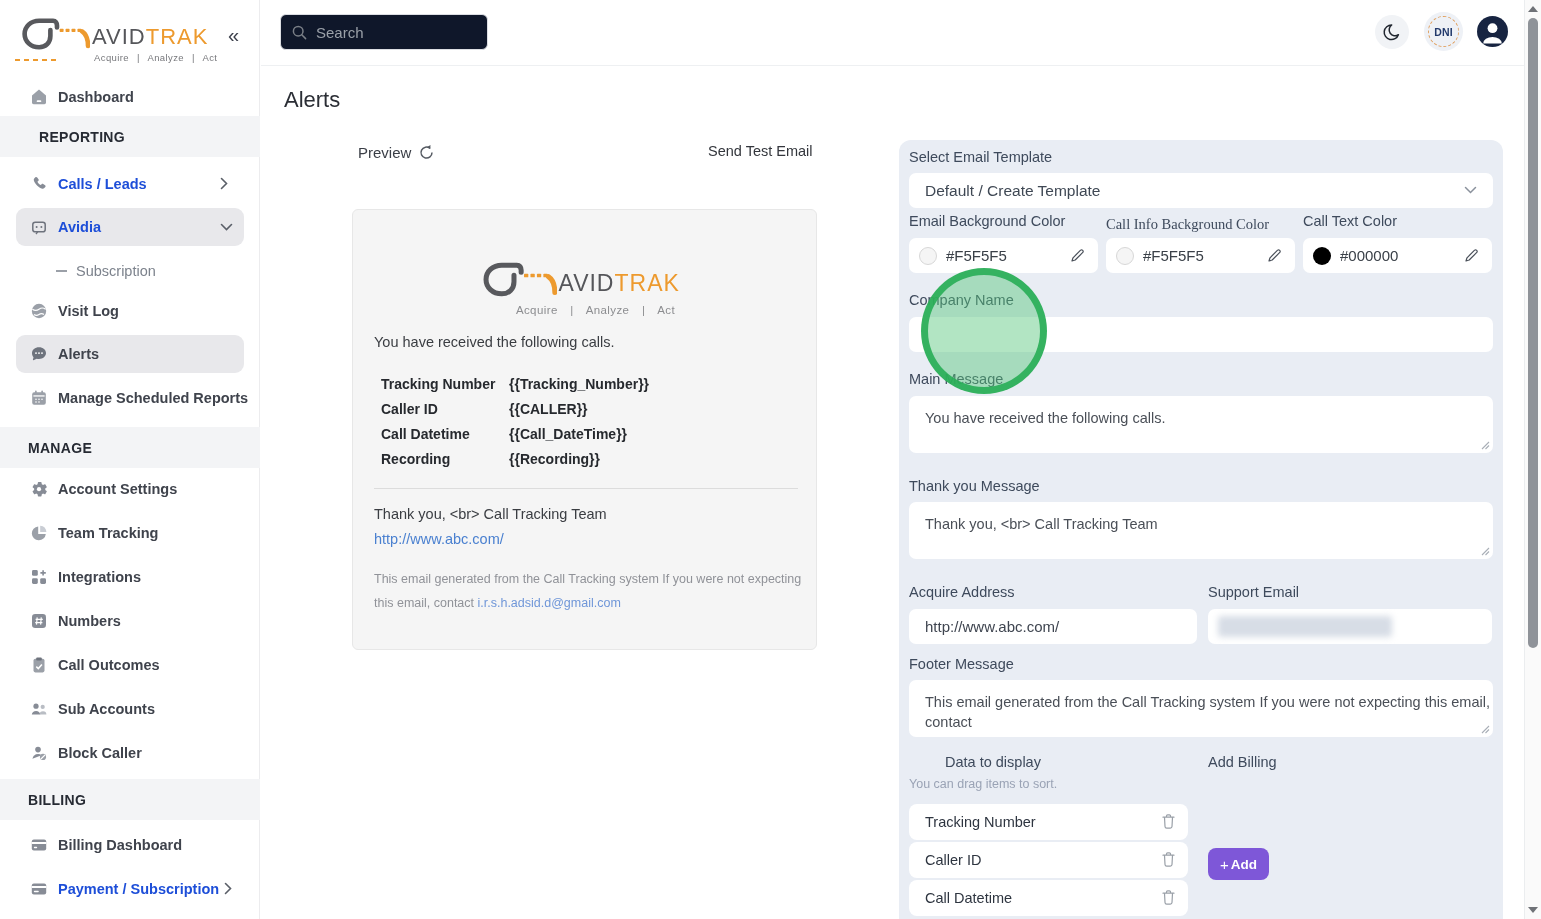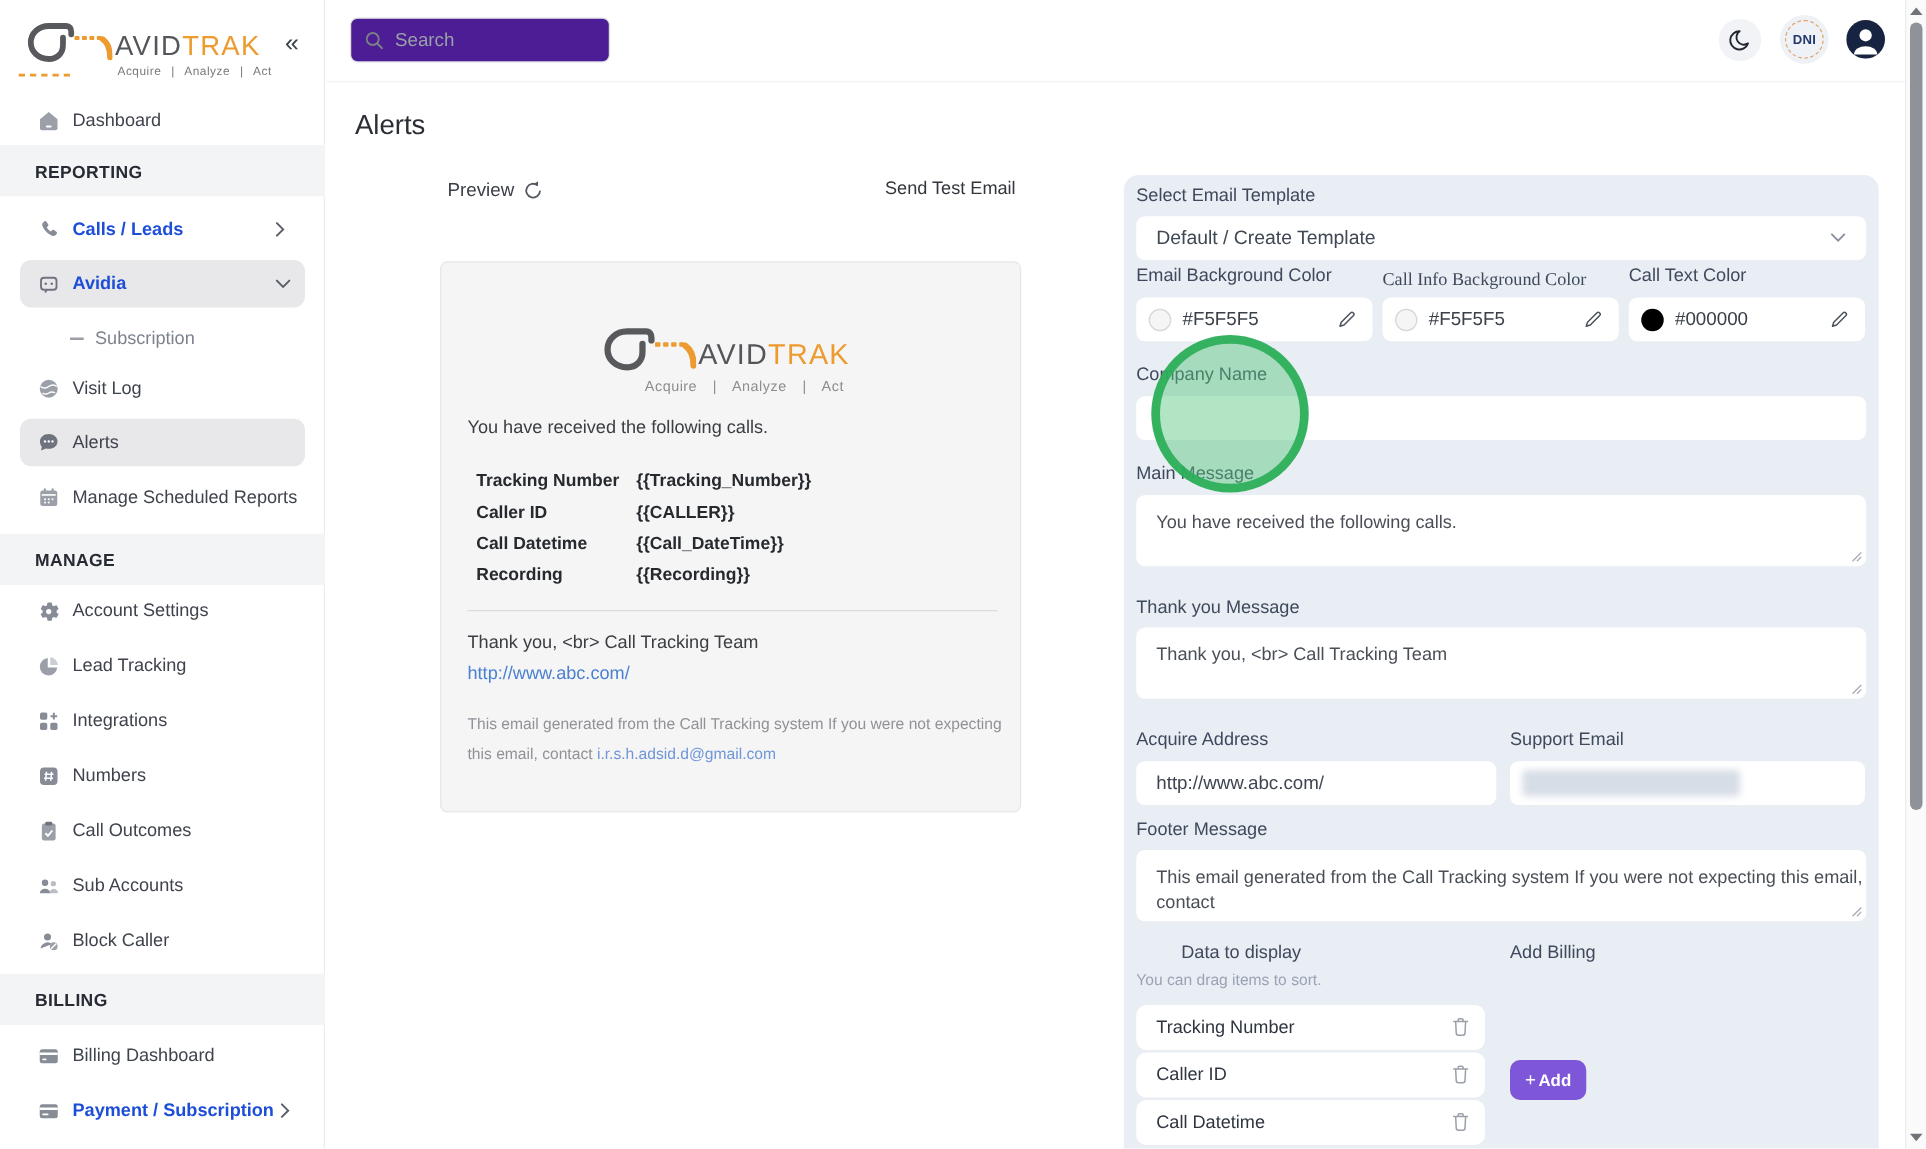--- a/index.html
+++ b/index.html
@@ -9,33 +9,33 @@
   
   .sidebar { position:absolute; left:0; top:0; width:260px; height:919px; background:#fff; border-right:1px solid #ececee; }
   .logo-row { position:absolute; left:14px; top:10px; width:232px; height:56px; }
   .logo-a { position:absolute; left:6px; top:4px; }
   .brand { position:absolute; left:78px; top:14px; font-size:22px; letter-spacing:1px; font-weight:500; color:#55565a; white-space:nowrap; }
   .brand .trak { color:#ed9a2e; }
   .tagline { position:absolute; left:80px; top:42px; font-size:9.5px; color:#77787c; letter-spacing:.4px; word-spacing:5px; white-space:nowrap; }
   .collapse-btn { position:absolute; left:214px; top:14px; font-size:20px; color:#3b3f4a; cursor:pointer; }
   .nav-item { position:absolute; left:0; width:260px; height:38px; display:flex; align-items:center; cursor:pointer; }
   .nav-item .ic { position:absolute; left:30px; width:18px; height:18px; }
-  .nav-item .lbl { position:absolute; left:58px; font-size:14.5px; color:#3f434c; white-space:nowrap; }
+  .nav-item .lbl { position:absolute; left:58px; font-size:14.5px; color:#3f434c; white-space:nowrap;font-weight:bold; }
   .nav-item.bold .lbl { font-weight:700; color:#1d4ed8; }
   .nav-item .chev { position:absolute; left:220px; top:12px; }
   .pillbg { position:absolute; left:16px; width:228px; height:38px; background:#e8e8eb; border-radius:9px; }
   .nav-section { position:absolute; left:0; width:260px; height:41px; background:#f3f4f6; display:flex; align-items:center; }
   .nav-section span { margin-left:28px; font-size:14px; font-weight:700; color:#262a33; letter-spacing:.3px; }
   .nav-sub { position:absolute; left:0; width:260px; height:30px; display:flex; align-items:center; cursor:pointer; }
   .nav-sub .dash { position:absolute; left:56px; width:11px; height:2px; background:#9ba0a8; }
   .nav-sub .lbl { position:absolute; left:76px; font-size:14.5px; color:#7c828c; }
 
   
   .topbar { position:absolute; left:261px; top:0; width:1263px; height:66px; background:#fff; border-bottom:1px solid #eef0f2; }
-  .searchbox { position:absolute; left:19px; top:14px; width:208px; height:36px; border:1px solid #dcdee3; border-radius:6px; background:#4c1d95; display:flex; align-items:center; }
+  .searchbox { position:absolute; left:19px; top:14px; width:208px; height:36px; border:1px solid #dcdee3; border-radius:6px; background:#0f172a; display:flex; align-items:center; }
   .searchbox svg { margin-left:10px; }
   .searchbox .ph { margin-left:8px; font-size:15px; color:#9aa0a8; }
   .iconbtn { position:absolute; border-radius:50%; display:flex; align-items:center; justify-content:center; cursor:pointer; }
   .moonbtn { left:1114px; top:15px; width:34px; height:34px; background:#f1f3f6; }
   .dnibtn { left:1163px; top:12px; width:39px; height:39px; background:#eef1f6; }
   .dni-inner { width:31px; height:31px; border:1.5px dashed #e0a263; border-radius:50%; display:flex; align-items:center; justify-content:center; font-size:10.5px; font-weight:700; color:#22396b; letter-spacing:.2px; }
   .avatarbtn { left:1216px; top:16px; width:31px; height:31px; }
 
   
   .content { position:absolute; left:261px; top:66px; width:1263px; height:853px; background:#fff; }
@@ -119,21 +119,21 @@
     </div>
 
     <div class="nav-item" style="top:78px;">
       <svg class="ic" viewBox="0 0 18 18">
           <path d="M9 1.6 L16 7.4 V14.6 A1.6 1.6 0 0 1 14.4 16.2 H3.6 A1.6 1.6 0 0 1 2 14.6 V7.4 Z" fill="#9ba0a8"></path>
           <rect x="6.7" y="12.3" width="4.6" height="1.7" rx=".85" fill="#fff"></rect>
         </svg>
       <span class="lbl">Dashboard</span>
     </div>
 
-    <div class="nav-section" style="top:116px;">
+    <div class="nav-section" style="top:116px;padding-left:11px;">
         <span>REPORTING</span>
       </div>
 
     <div class="nav-item bold" style="top:165px;">
       <svg class="ic" viewBox="0 0 18 18">
           <path d="M5.4 2.2 c.5-.5 1.4-.4 1.8.2 L8.5 4.3 c.4.5.3 1.2-.2 1.6 l-.9.8 c.7 1.5 1.9 2.7 3.4 3.4 l.8-.9 c.4-.5 1.1-.6 1.6-.2 l1.9 1.3 c.6.4.7 1.3.2 1.8 l-1 1 c-.5.5-1.3.8-2 .6 C8.6 12.6 4.9 8.9 3.8 5.2 c-.2-.7 0-1.5.6-2 Z" fill="#878c96"></path>
         </svg>
       <span class="lbl">Calls / Leads</span>
       <svg class="chev" width="8" height="13" viewBox="0 0 8 13">
           <path d="M1.5 1.5 L6.5 6.5 L1.5 11.5" fill="none" stroke="#5a5f68" stroke-width="1.6" stroke-linecap="round"></path>
@@ -203,21 +203,21 @@
           <circle cx="9" cy="9.2" r="2.1" fill="#fff"></circle>
         </svg>
       <span class="lbl">Account Settings</span>
     </div>
 
     <div class="nav-item" style="top:514px;">
       <svg class="ic" viewBox="0 0 18 18">
           <path d="M8.2 2.4 A7 7 0 1 0 15.8 10 H8.2 Z" fill="#9ba0a8"></path>
           <path d="M10.2 1.8 A6.8 6.8 0 0 1 16.4 8 H10.2 Z" fill="#c9cdd4"></path>
         </svg>
-      <span class="lbl">Lead Tracking</span>
+      <span class="lbl">Team Tracking</span>
     </div>
 
     <div class="nav-item" style="top:558px;">
       <svg class="ic" viewBox="0 0 18 18">
           <rect x="2" y="2" width="5.8" height="5.8" rx="1.4" fill="#878c96"></rect>
           <rect x="2" y="10.2" width="5.8" height="5.8" rx="1.4" fill="#878c96"></rect>
           <rect x="10.2" y="10.2" width="5.8" height="5.8" rx="1.4" fill="#878c96"></rect>
           <path d="M13.1 2.2 v5.4 M10.4 4.9 h5.4" stroke="#878c96" stroke-width="1.6" fill="none"></path>
         </svg>
       <span class="lbl">Integrations</span>

